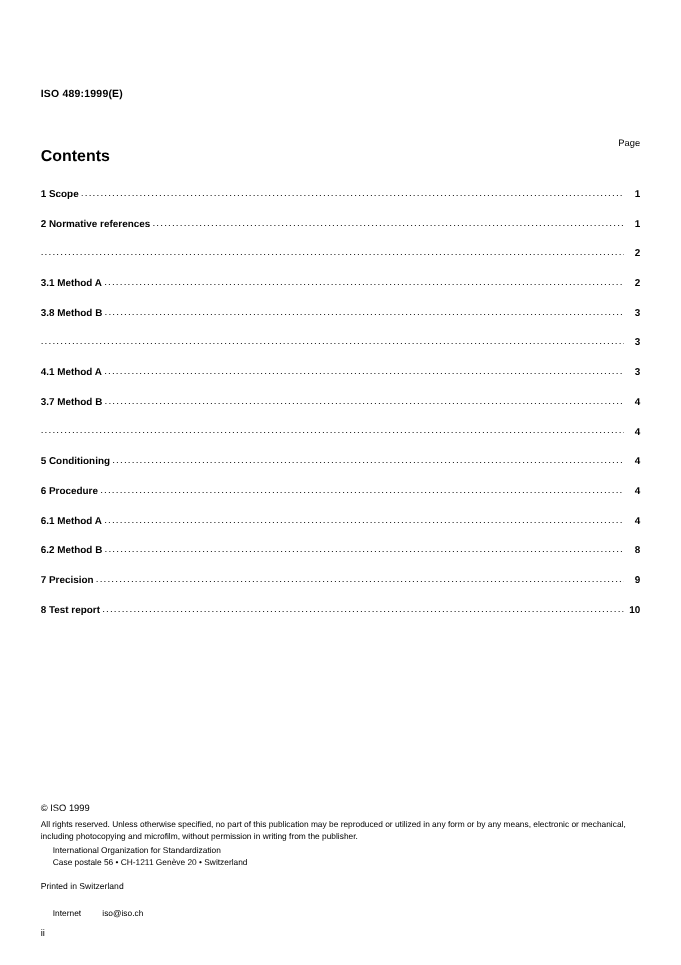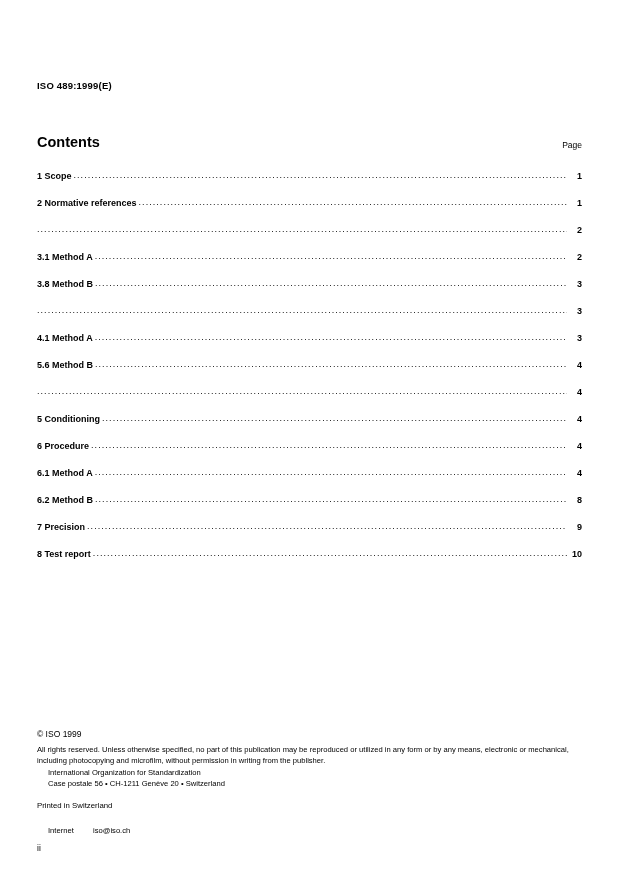--- a/index.html
+++ b/index.html
@@ -33,21 +33,21 @@
   }
   .contents-title {
     position: absolute;
     top: 134px;
     left: 37px;
     font-size: 14.5px;
     font-weight: bold;
   }
   .page-label {
     position: absolute;
-    top: 140px;
+    top: 125px;
     right: 37px;
     font-size: 8.5px;
   }
   .toc {
     position: absolute;
     top: 163px;
     left: 37px;
     width: 545px;
   }
   .toc-row {
@@ -162,21 +162,21 @@
       <span class="pagenum">3</span>
     </div>
 
     <div class="toc-row">
       <span class="entry">4.1 Method A</span>
       <span class="leader">.........................................................................................................................................................................................................................................................</span>
       <span class="pagenum">3</span>
     </div>
 
     <div class="toc-row">
-      <span class="entry">5.6 Method B</span>
+      <span class="entry">3.7 Method B</span>
       <span class="leader">.........................................................................................................................................................................................................................................................</span>
       <span class="pagenum">4</span>
     </div>
 
     <div class="toc-row">
       <span class="leader">.........................................................................................................................................................................................................................................................</span>
       <span class="pagenum">4</span>
     </div>
 
     <div class="toc-row">

